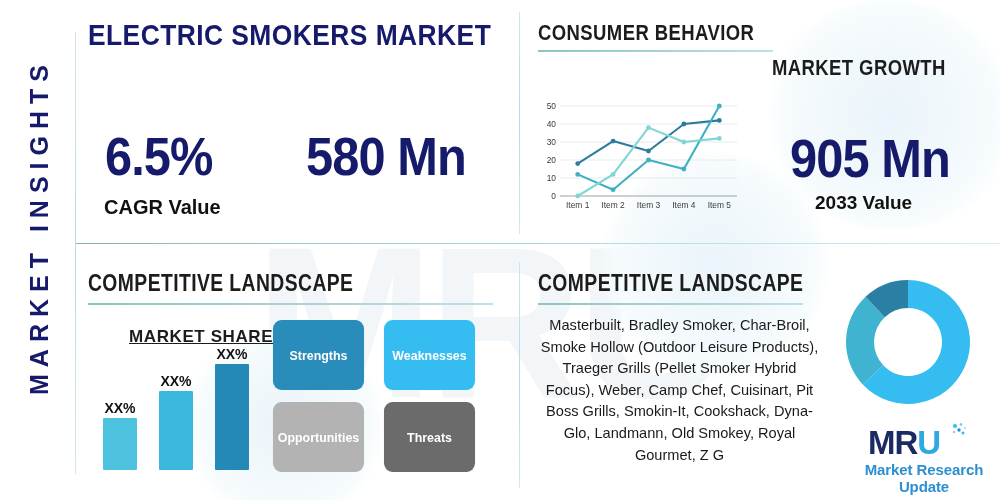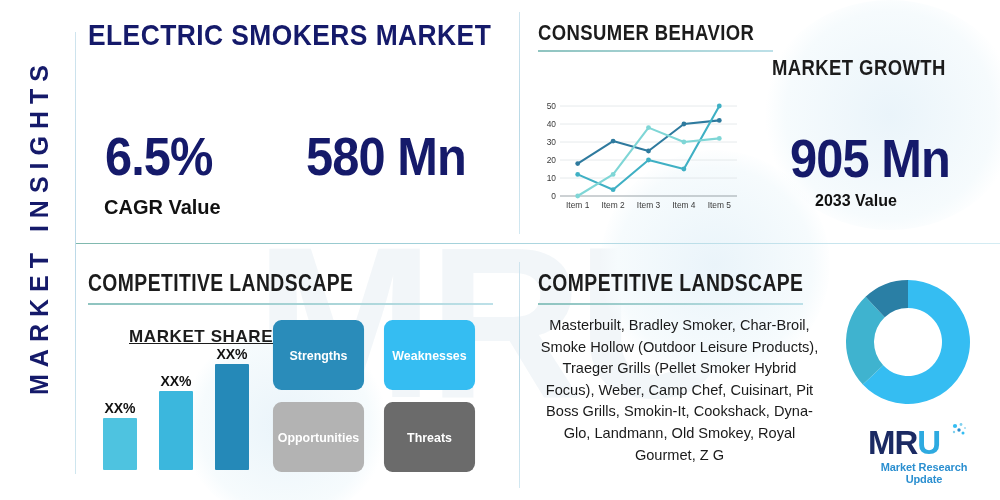--- a/index.html
+++ b/index.html
@@ -107,21 +107,21 @@
   
   .lc{position:absolute; left:536px; top:100px; width:205px; height:118px;}
   .lc svg{display:block;}
 
   
   .kpi905{
     position:absolute; left:790px; top:128px;
     font-size:53px; font-weight:bold; color:#151a6a; letter-spacing:-1px;
     transform:scaleX(.92); transform-origin:left center; white-space:nowrap;
   }
-  .kpi905lab{position:absolute; left:815px; top:192px; font-size:16px; font-weight:bold; color:#111;}
+  .kpi905lab{position:absolute; left:815px; top:192px; font-size:19px; font-weight:bold; color:#111;}
 
   
   .cl-title{position:absolute; left:88px; top:270px; font-size:23px;}
   .cl-rule{position:absolute; left:88px; top:303px; width:405px;
            background:linear-gradient(to right,#8fc4c0,#bde0e8);}
 
   .ms-label{
     position:absolute; left:129px; top:327px;
     font-size:17px; font-weight:bold; color:#1c1c1c; letter-spacing:.6px;text-decoration:underline;
   }
@@ -153,21 +153,21 @@
 
   
   .logo{position:absolute; left:862px; top:424px; width:124px; height:56px;}
   .logo-mru{
     position:absolute; left:6px; top:0;
     font-size:33px; font-weight:bold; color:#1b2a63; letter-spacing:-1px;
   }
   .logo-u{color:#2eaae0;}
   .logo-sub{
     position:absolute; left:0; top:37px; width:124px; text-align:center;
-    font-size:11px; font-weight:bold; color:#2b8fd0; letter-spacing:-.1px;
+    font-size:15px; font-weight:bold; color:#2b8fd0; letter-spacing:-.1px;
   }
   .logo-drops{position:absolute; left:86px; top:-2px;}
 </style>
 </head>
 <body>
 
 <div class="watermark">MRU</div>
 <div class="wm-blob wm1"></div>
 <div class="wm-blob wm2"></div>
 <div class="wm-blob wm3"></div>

